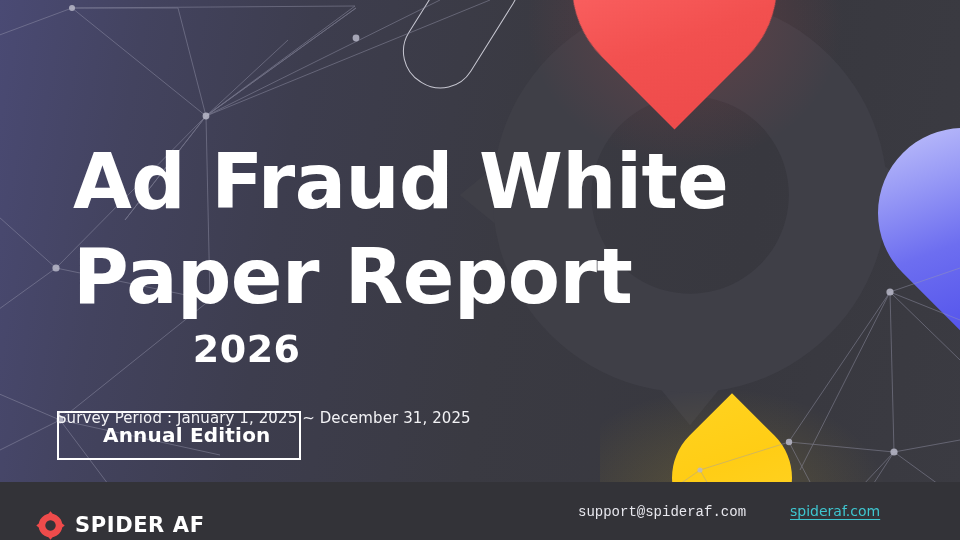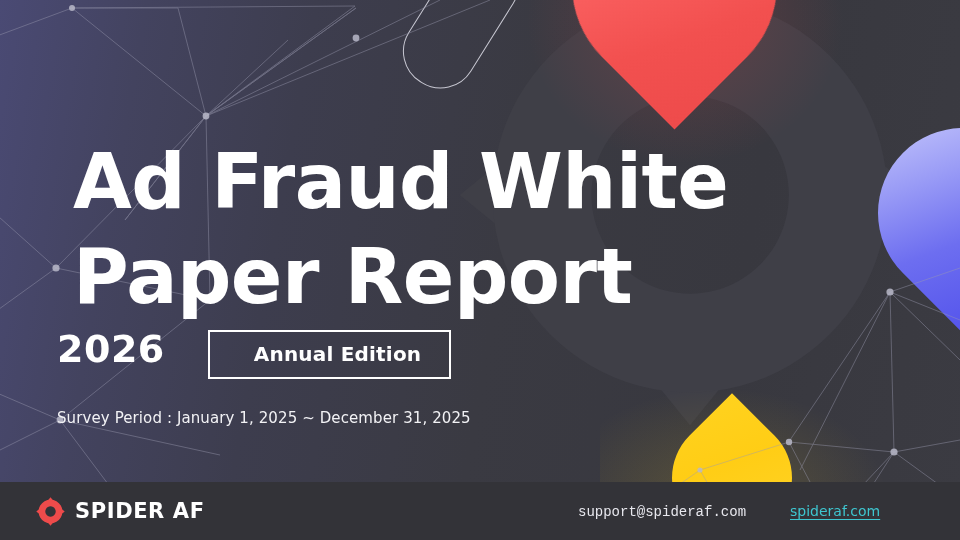--- a/index.html
+++ b/index.html
@@ -63,21 +63,21 @@
     margin:16px;
     color:#ffffff;
     font-size:76px;
     line-height:95px;
     font-weight:700;
     letter-spacing:-0.5px;
     white-space:pre-line;
   }
   .meta-row{
     position:absolute;left:57px;top:330px;
-    display:flex;align-items:flex-start;gap:43px;
+    display:flex;align-items:flex-end;gap:43px;flex-direction:column;
   }
   .year{
     color:#ffffff;font-size:38px;font-weight:600;letter-spacing:0.5px;line-height:1;
   }
   .badge{
     border:2px solid #ffffff;
     color:#ffffff;
     font-size:20px;font-weight:700;
     padding:12px 28px 13px 44px;
     line-height:1;
@@ -85,21 +85,21 @@
     background:transparent;
   }
   .survey{
     position:absolute;left:57px;top:409px;
     color:#f2f2f5;font-size:15px;font-weight:400;letter-spacing:0.1px;
   }
   
   .footer{
     position:absolute;left:0;top:482px;width:960px;height:58px;
     background:#333338;
-    display:flex;align-items:center;
+    display:flex;align-items:flex-end;
   }
   .brands{display:flex;align-items:center;margin-left:36px;gap:24px;}
   .brand{display:flex;align-items:center;gap:10px;}
   .brand-name{
     color:#ffffff;font-size:21px;font-weight:700;letter-spacing:0.6px;line-height:1;
   }
   .contact{
     position:absolute;left:578px;top:0;height:60px;display:flex;align-items:center;
     color:#e8e8ee;font-size:14px;font-family:Liberation Mono, monospace;
   }

